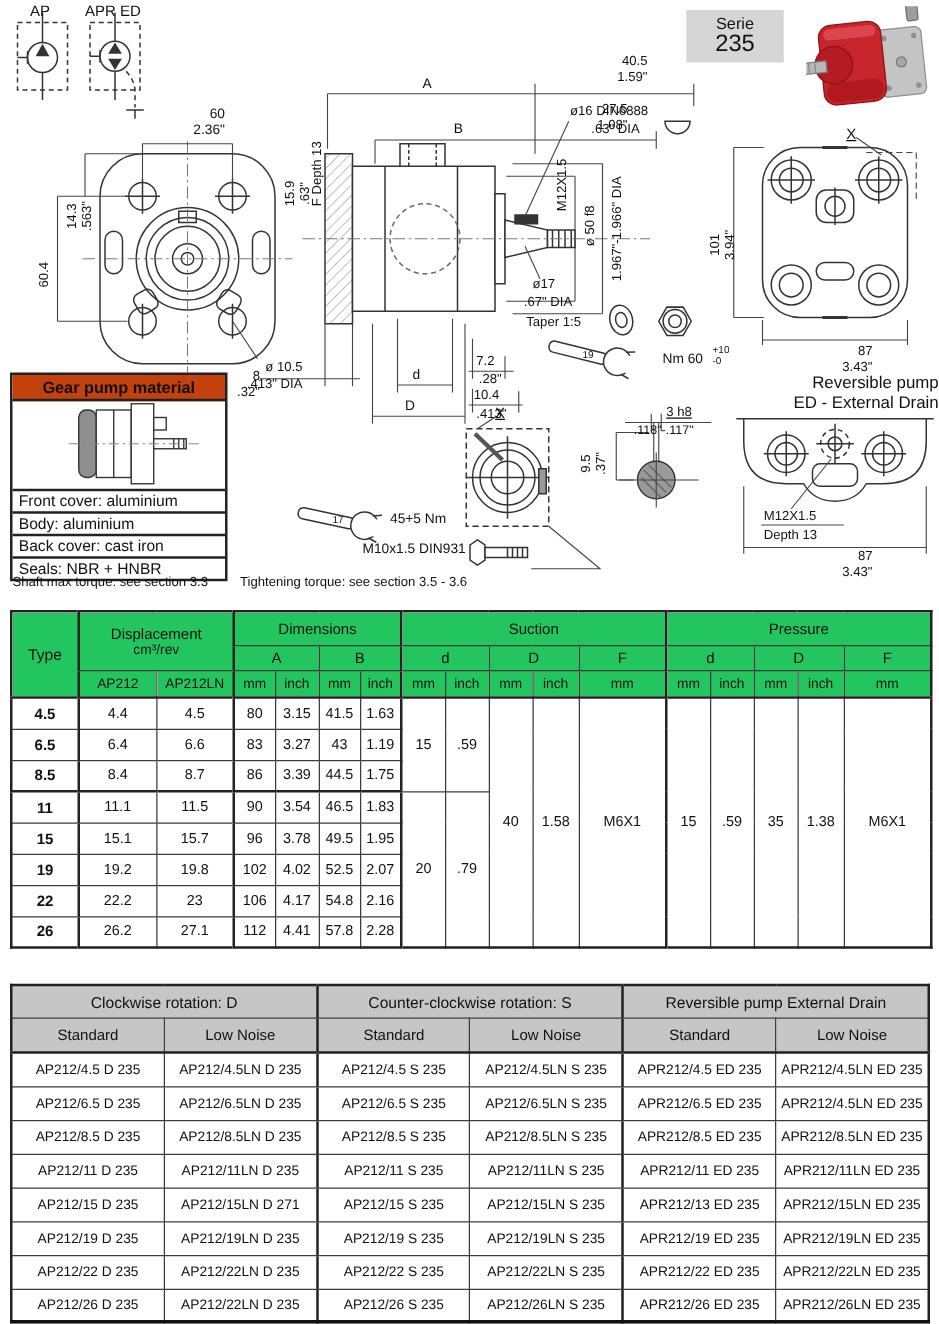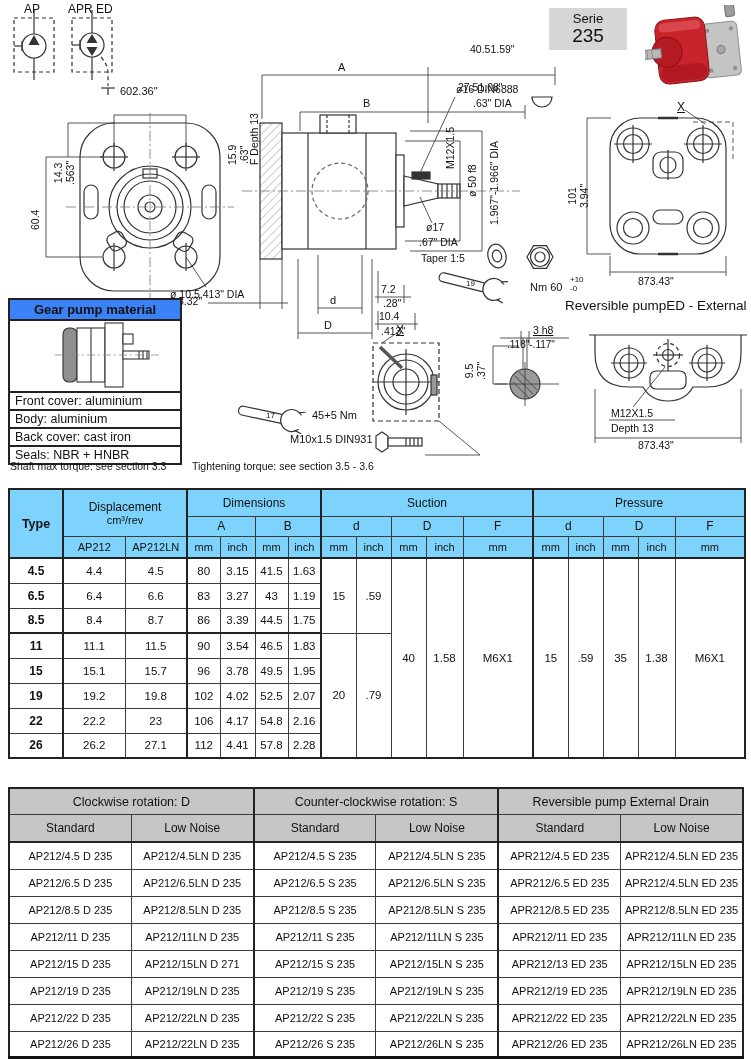--- a/index.html
+++ b/index.html
@@ -1,46 +1,46 @@
 <!DOCTYPE html>
 <html><head>
 <meta charset="utf-8">
 <style>
   html,body{margin:0;padding:0;background:#fff}
   .page{position:relative;width:751px;height:1059px;background:#fff;overflow:hidden;
         font-family:"Liberation Sans",sans-serif;color:#111;}
   .abs{position:absolute}
   .lbl{position:absolute;font-size:10.5px;line-height:1.25;white-space:nowrap;color:#111}
-  .stack{display:flex;flex-direction:row;align-items:center;line-height:1.2}
+  .stack{display:flex;flex-direction:column;align-items:flex-end;line-height:1.2}
   .rot{position:absolute;transform-origin:0 0;transform:rotate(-90deg);font-size:10.5px;line-height:1.15;white-space:nowrap;color:#111}
   .rot div{text-align:center}
   svg{display:block}
   
   .serie{position:absolute;left:549px;top:8px;width:78px;height:42px;background:#d6d6d6;
          display:flex;flex-direction:column;align-items:center;justify-content:center;line-height:1.05}
   .serie .s1{font-size:13px}
   .serie .s2{font-size:19px}
   
   .matbox{position:absolute;left:8px;top:298px;width:170px;border:2px solid #222;background:#fff}
-  .matbox .hd{background:#3b82f6;font-weight:700;font-size:13px;text-align:center;padding:2px 0;border-bottom:2px solid #222}
+  .matbox .hd{background:#c2410c;font-weight:700;font-size:13px;text-align:center;padding:2px 0;border-bottom:2px solid #222}
   .matbox .dia{height:70px;display:flex;align-items:center;justify-content:center}
   .matbox .mrow{font-size:12.5px;padding:1px 5px;border-top:2px solid #222}
   .note{position:absolute;font-size:10.5px;white-space:nowrap}
   
   table.mt{position:absolute;left:8px;top:488px;width:736px;border-collapse:collapse;table-layout:fixed;
            font-size:11.5px;border:2px solid #222}
   .mt th,.mt td{border:1px solid #3c3c3c;text-align:center;vertical-align:middle;padding:0;overflow:hidden}
-  .mt thead th{background:#7dd3fc;font-weight:400;font-size:12px}
+  .mt thead th{background:#22c55e;font-weight:400;font-size:12px}
   .mt thead{border-bottom:2px solid #222}
   .mt tr.h1{height:27px}.mt tr.h2{height:20px}.mt tr.h3{height:22px}
   .mt tr.h3 th{font-size:11px}
   .mt tbody tr{height:25px}
   .mt td{background:#fff}
   .mt .typ{font-weight:700;font-size:12px}
-  .mt th.typeh{font-weight:700;font-size:12.5px}
+  .mt th.typeh{font-weight:400;font-size:12.5px}
   .mt .gl{border-left:2px solid #222}
   .mt tr.gt td{border-top:2px solid #222}
   .mt .unit{font-size:11px}
   
   table.ot{position:absolute;left:8px;top:787px;width:736px;border-collapse:collapse;table-layout:fixed;
            font-size:11px;border:2px solid #222;border-bottom:4px solid #111}
   .ot th,.ot td{border:1px solid #3c3c3c;text-align:center;vertical-align:middle;padding:0}
   .ot thead th{background:#c6c6c6;font-weight:400}
   .ot thead{border-bottom:2px solid #222}
   .ot tr.g th{height:25px;font-size:12.5px}

